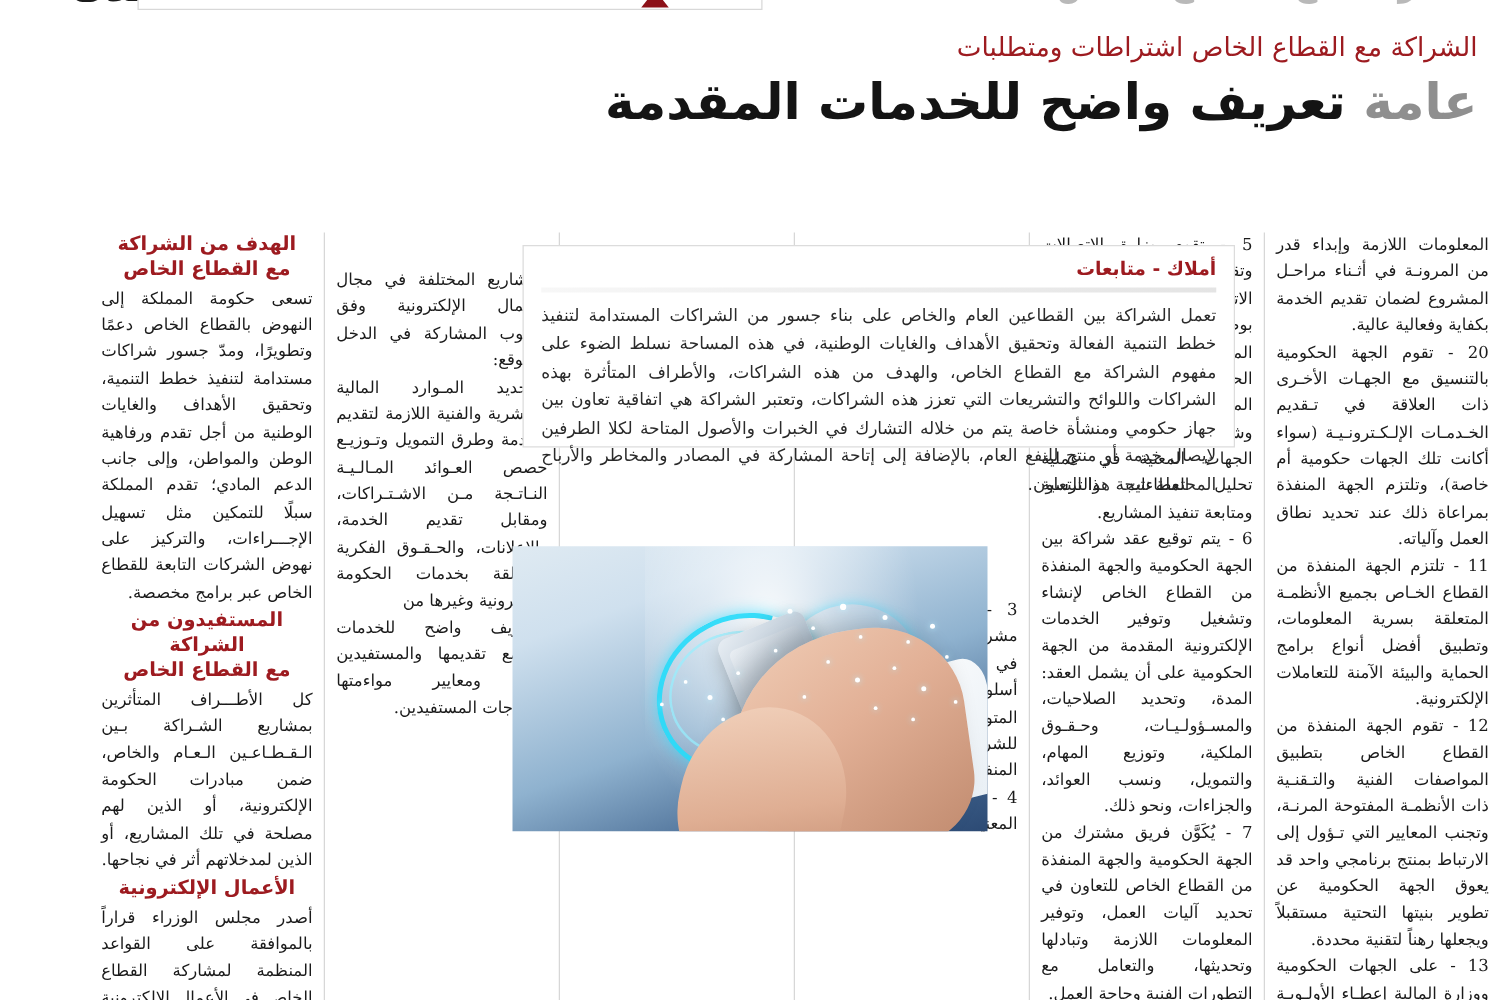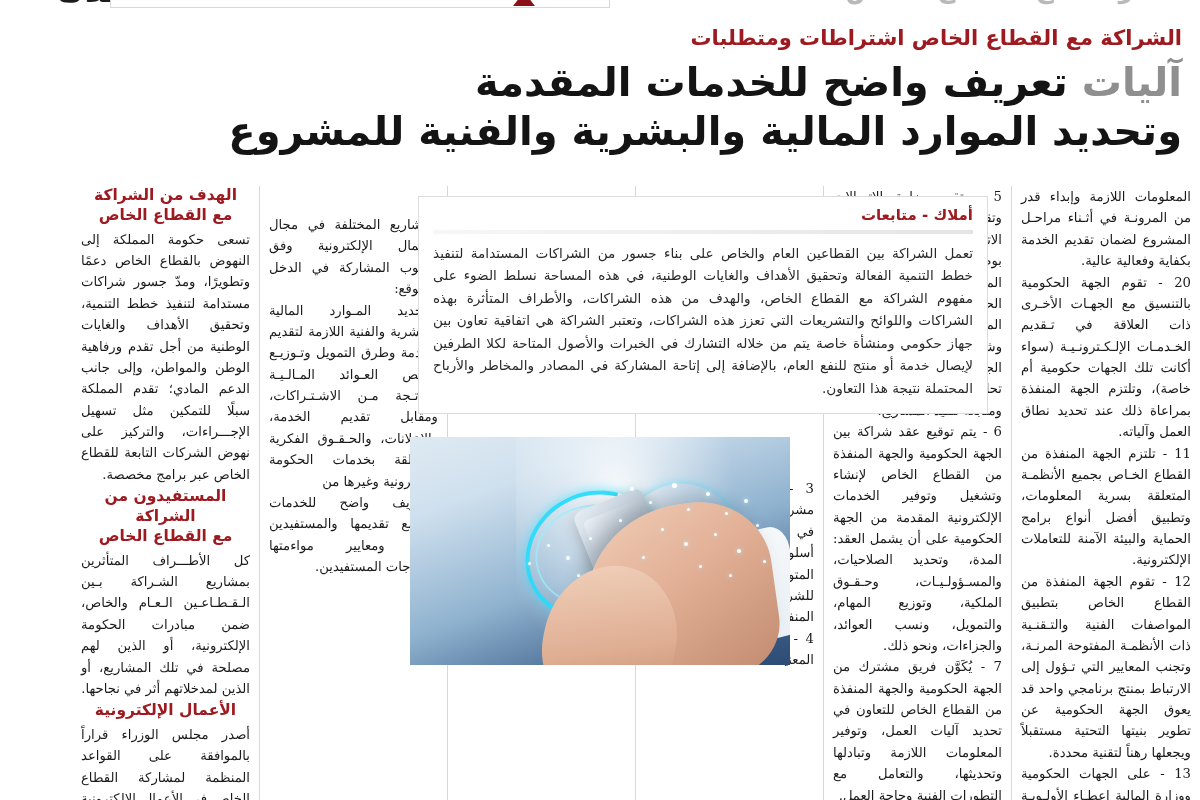--- a/index.html
+++ b/index.html
@@ -34,21 +34,21 @@
     position:absolute; top:-8px; left:513px;
     width:0;height:0;
     border-left:11px solid transparent;
     border-right:11px solid transparent;
     border-bottom:14px solid #8c1018;
   }
 
   
   .kicker{
     position:absolute; top:26px; right:18px;
-    font-size:21px; font-weight:bold; color:#9d1b20;
+    font-size:21px; font-weight:normal; color:#9d1b20;
     letter-spacing:0; white-space:nowrap; line-height:1.2;
   }
   .headline{
     position:absolute; top:58px; right:18px; left:180px;
     text-align:right;
     font-size:40px; font-weight:bold; color:#141414;
     line-height:1.22; letter-spacing:-0.5px;
   }
   .headline .grey{ color:#8f8f8f; }
   .headline .l2{ display:block; }
@@ -84,21 +84,21 @@
   .sec-head.first{ margin-top:0; }
 
   .bullet-red{
     display:inline-block; width:7px; height:7px;
     border-radius:50%; background:#9d1b20;
     margin-left:4px; vertical-align:middle;
   }
 
   
   .leadbox{
-    position:absolute; top:196px; right:212px; width:570px; height:218px;
+    position:absolute; top:196px; right:212px; width:570px; height:162px;
     border:1px solid #dcdcdc; background:#fff;
     padding:9px 14px 8px 14px;
   }
   .byline{
     font-size:15px; font-weight:bold; color:#9d1b20;
     text-align:right; line-height:1.3; margin-bottom:4px;
   }
   .byline-rule{
     height:4px; width:100%;
     background:linear-gradient(to left,#e4e4e4,#f7f7f7);
@@ -196,22 +196,21 @@
       <span>أملاك</span><span class="dot">•</span>
     </div>
     <div class="mast-box"></div>
     <div class="mast-tri"></div>
     <div class="mast-right">الشراكة مع القطاع الخاص</div>
   </div>
 
   <div class="kicker">الشراكة مع القطاع الخاص اشتراطات ومتطلبات</div>
 
   <h1 class="headline">
-    <span class="grey">آليات</span><span> تعريف واضح للخدمات المقدمة</span>
-    <span class="l2">وتحديد الموارد المالية والبشرية والفنية للمشروع</span>
+    <span class="grey">عامة</span><span> تعريف واضح للخدمات المقدمة</span>
   </h1>
 
   <div class="cols">
 
     <div class="col c-w">
       <div class="body-txt">
         <p>المعلومات اللازمة وإبداء قدر من المرونـة في أثـناء مراحـل المشروع لضمان تقديم الخدمة بكفاية وفعالية عالية.</p>
         <p>20 - تقوم الجهة الحكومية بالتنسيق مع الجهـات الأخـرى ذات العلاقة في تـقديم الخـدمـات الإلـكـترونـيـة (سواء أكانت تلك الجهات حكومية أم خاصة)، وتلتزم الجهة المنفذة بمراعاة ذلك عند تحديد نطاق العمل وآلياته.</p>
         <p>11 - تلتزم الجهة المنفذة من القطاع الخـاص بجميع الأنظمـة المتعلقة بسرية المعلومات، وتطبيق أفضل أنواع برامج الحماية والبيئة الآمنة للتعاملات الإلكترونية.</p>
         <p>12 - تقوم الجهة المنفذة من القطاع الخاص بتطبيق المواصفات الفنية والتـقنـية ذات الأنظمـة المفتوحة المرنـة، وتجنب المعايير التي تـؤول إلى الارتباط بمنتج برنامجي واحد قد يعوق الجهة الحكومية عن تطوير بنيتها التحتية مستقبلاً ويجعلها رهناً لتقنية محددة.</p>

